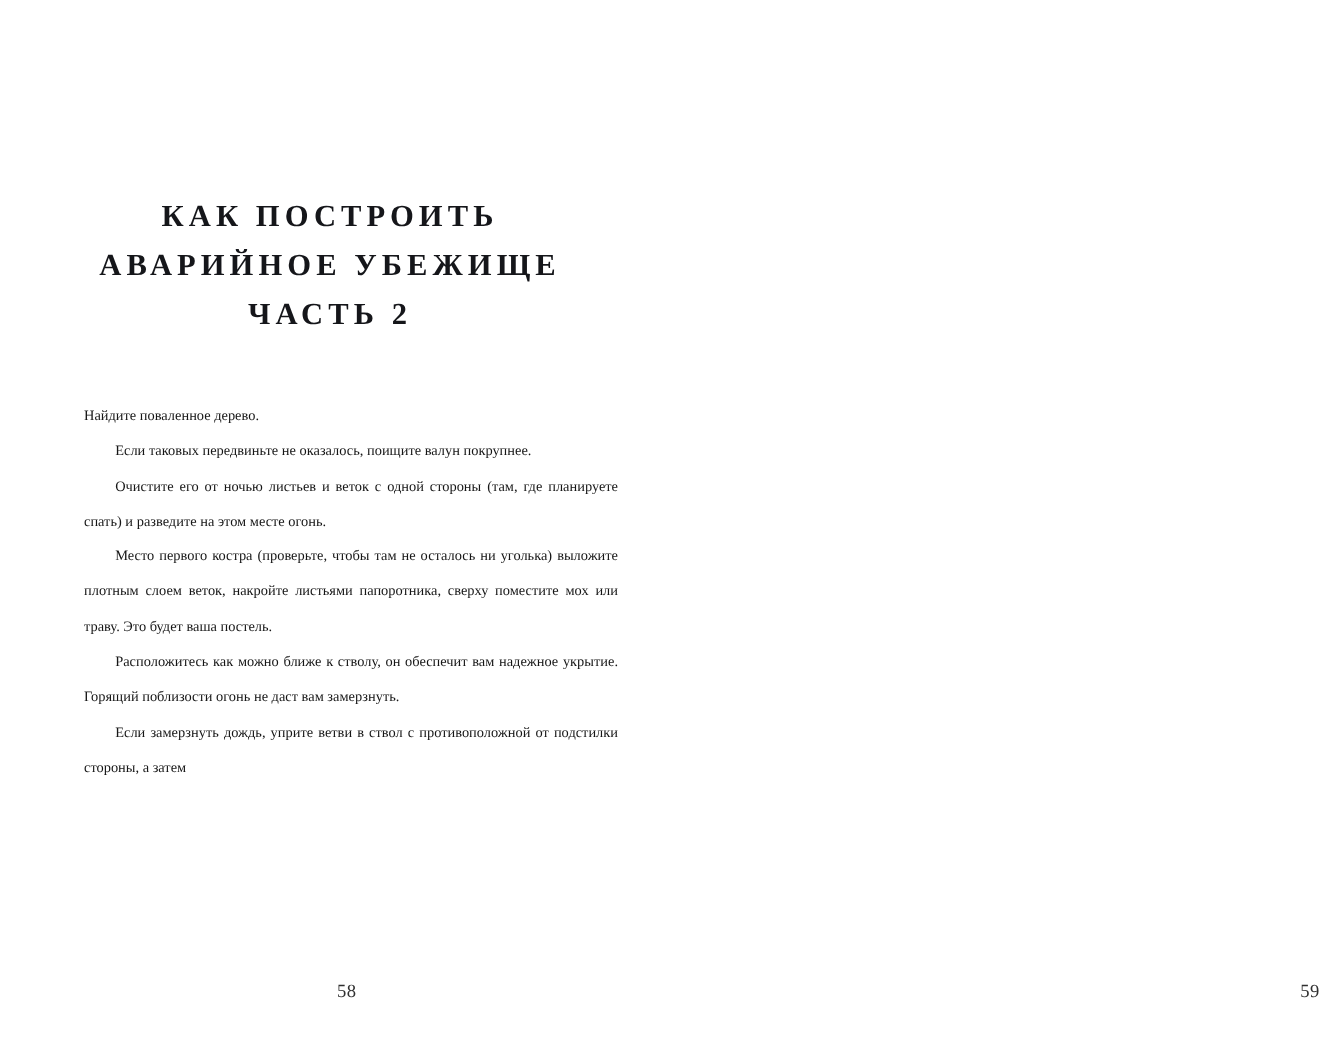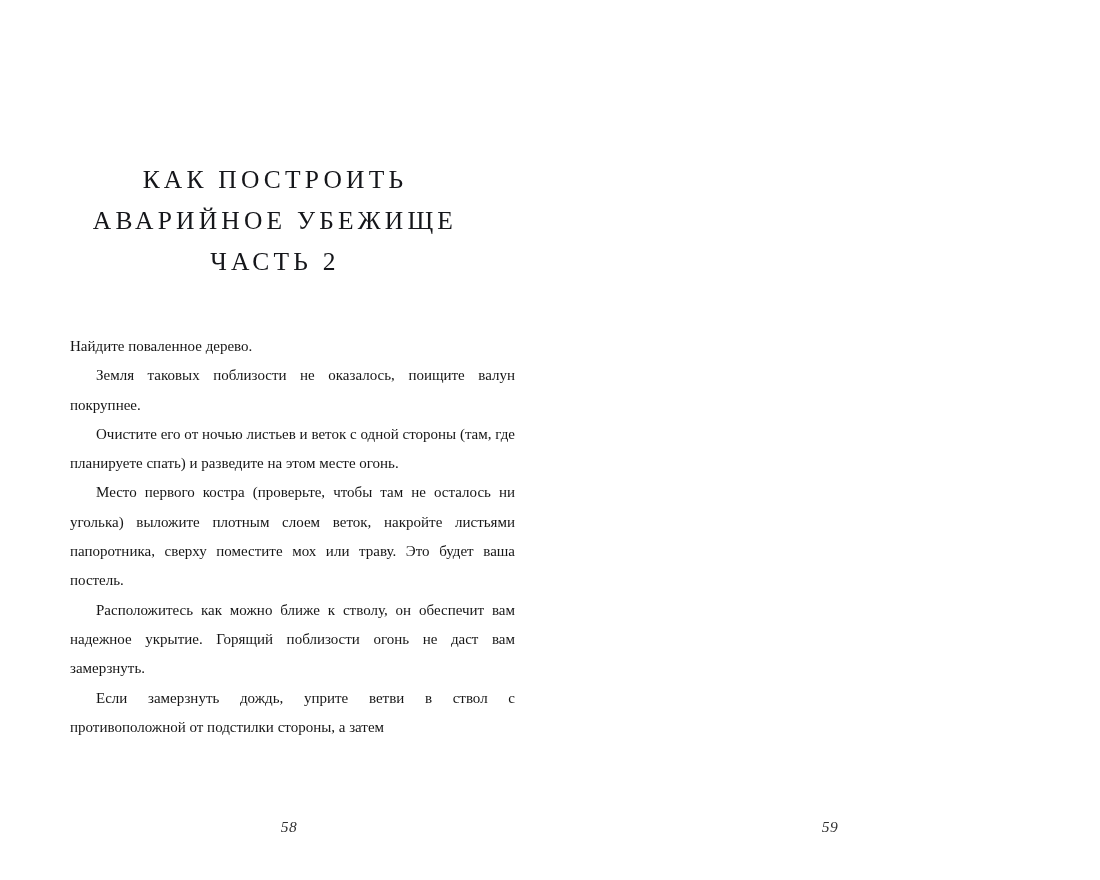--- a/index.html
+++ b/index.html
@@ -34,71 +34,70 @@
   .chapter-title {
     position: absolute;
     left: 70px;
     top: 142px;
     width: 410px;
     text-align: center;
     font-size: 25.5px;
     line-height: 41px;
     letter-spacing: 4.2px;
     text-transform: uppercase;
-    font-weight: 400;
+    font-weight: 700;
     color: #15161a;
     font-family: "Liberation Serif", "DejaVu Serif", serif;
   }
   .chapter-title .tline { display: block; white-space: nowrap; }
 
   .body-col {
     position: absolute;
     width: 445px;
-    font-size: 15px;
+    font-size: 12px;
     line-height: 29.3px;
     text-align: justify;
     text-justify: inter-word;
     color: #161616;
     hyphens: manual;
   }
   .body-col.left-col  { left: 70px;  top: 332px; }
 
   .body-col p {
     margin: 0;
     text-indent: 26px;
   }
   .body-col p.no-indent { text-indent: 0; }
 
   .folio {
     position: absolute;
     bottom: 44px;
-    font-style: italic;
     font-size: 15.5px;
     color: #303030;
     letter-spacing: 0.5px;
   }
   .folio-left  { left: 0; width: 550px; text-align: center; text-indent: 28px; }
-  .folio-right { left: 0; width: 550px; text-align: center; text-indent: 10px; }
+  .folio-right { left: 0; width: 550px; text-align: right; text-indent: 10px; }
 </style>
 </head>
 <body>
 
 <div class="page-spread">
 
   <div class="page page-left">
 
     <h1 class="chapter-title">
       <span class="tline">Как построить</span>
       <span class="tline">Аварийное убежище</span>
       <span class="tline">Часть 2</span>
     </h1>
 
     <div class="body-col left-col">
       <p class="no-indent">Найдите поваленное дерево.</p>
-      <p>Земля таковых поблизости не оказалось, поищите валун покрупнее.</p>
+      <p>Если таковых передвиньте не оказалось, поищите валун покрупнее.</p>
       <p>Очистите его от ночью листьев и веток с одной стороны (там, где планируете спать) и разведите на этом месте огонь.</p>
       <p>Место первого костра (проверьте, чтобы там не осталось ни уголька) выложите плотным слоем веток, накройте листьями папоротника, сверху поместите мох или траву. Это будет ваша постель.</p>
       <p>Расположитесь как можно ближе к стволу, он обеспечит вам надежное укрытие. Горящий поблизости огонь не даст вам замерзнуть.</p>
       <p>Если замерзнуть дождь, уприте ветви в ствол с противоположной от подстилки стороны, а затем</p>
     </div>
 
     <div class="folio folio-left">58</div>
   </div>
 
   <div class="page page-right">

